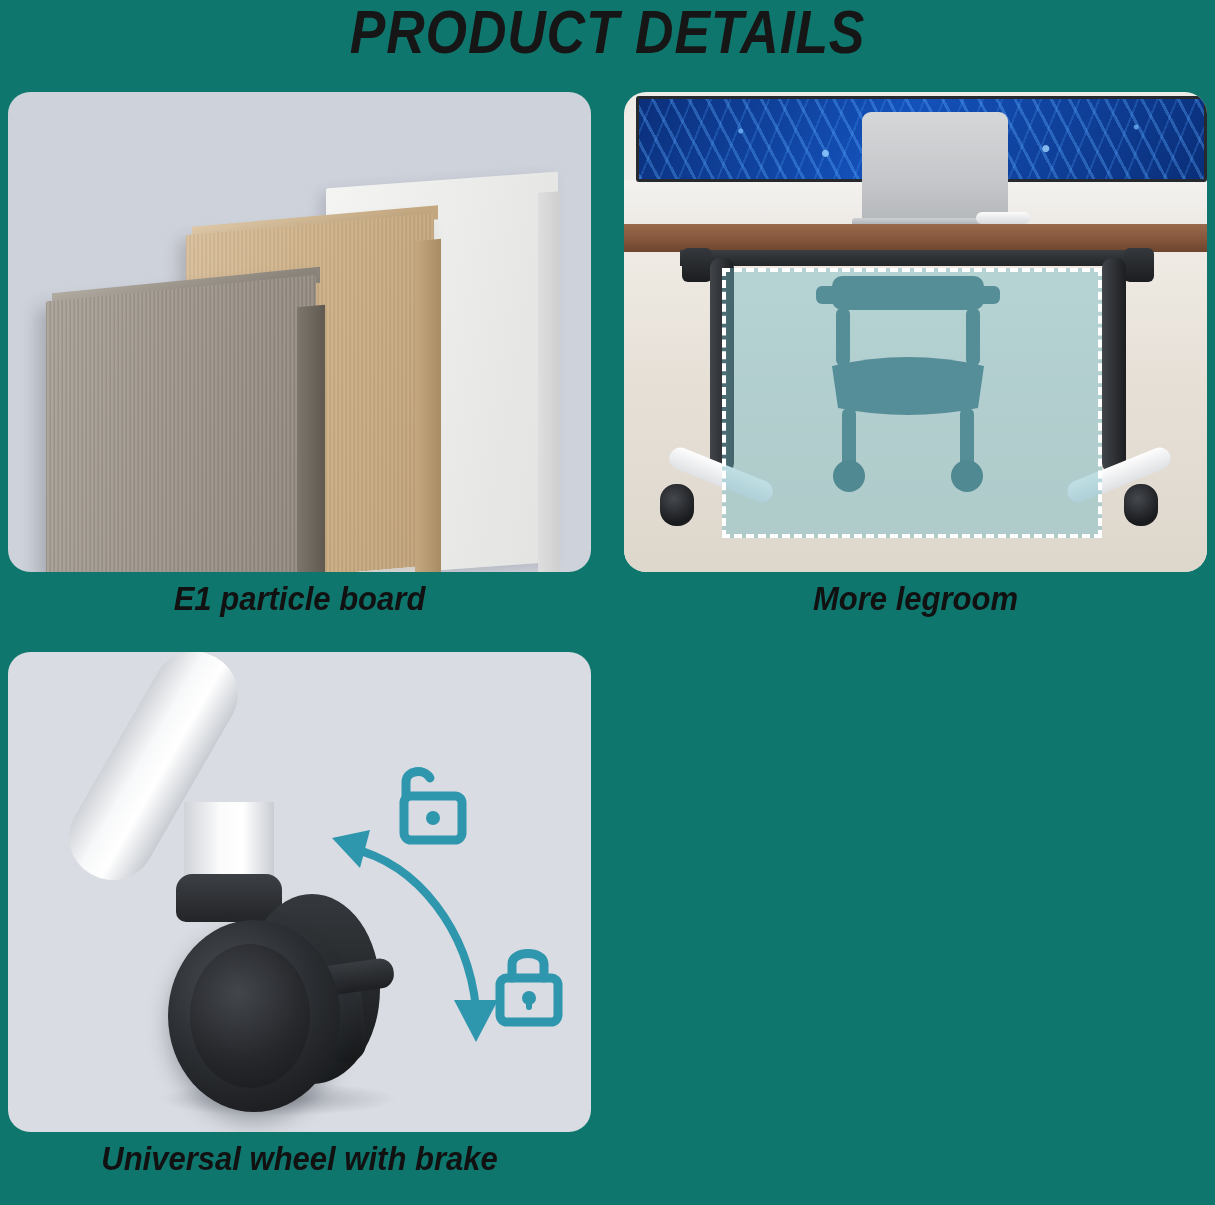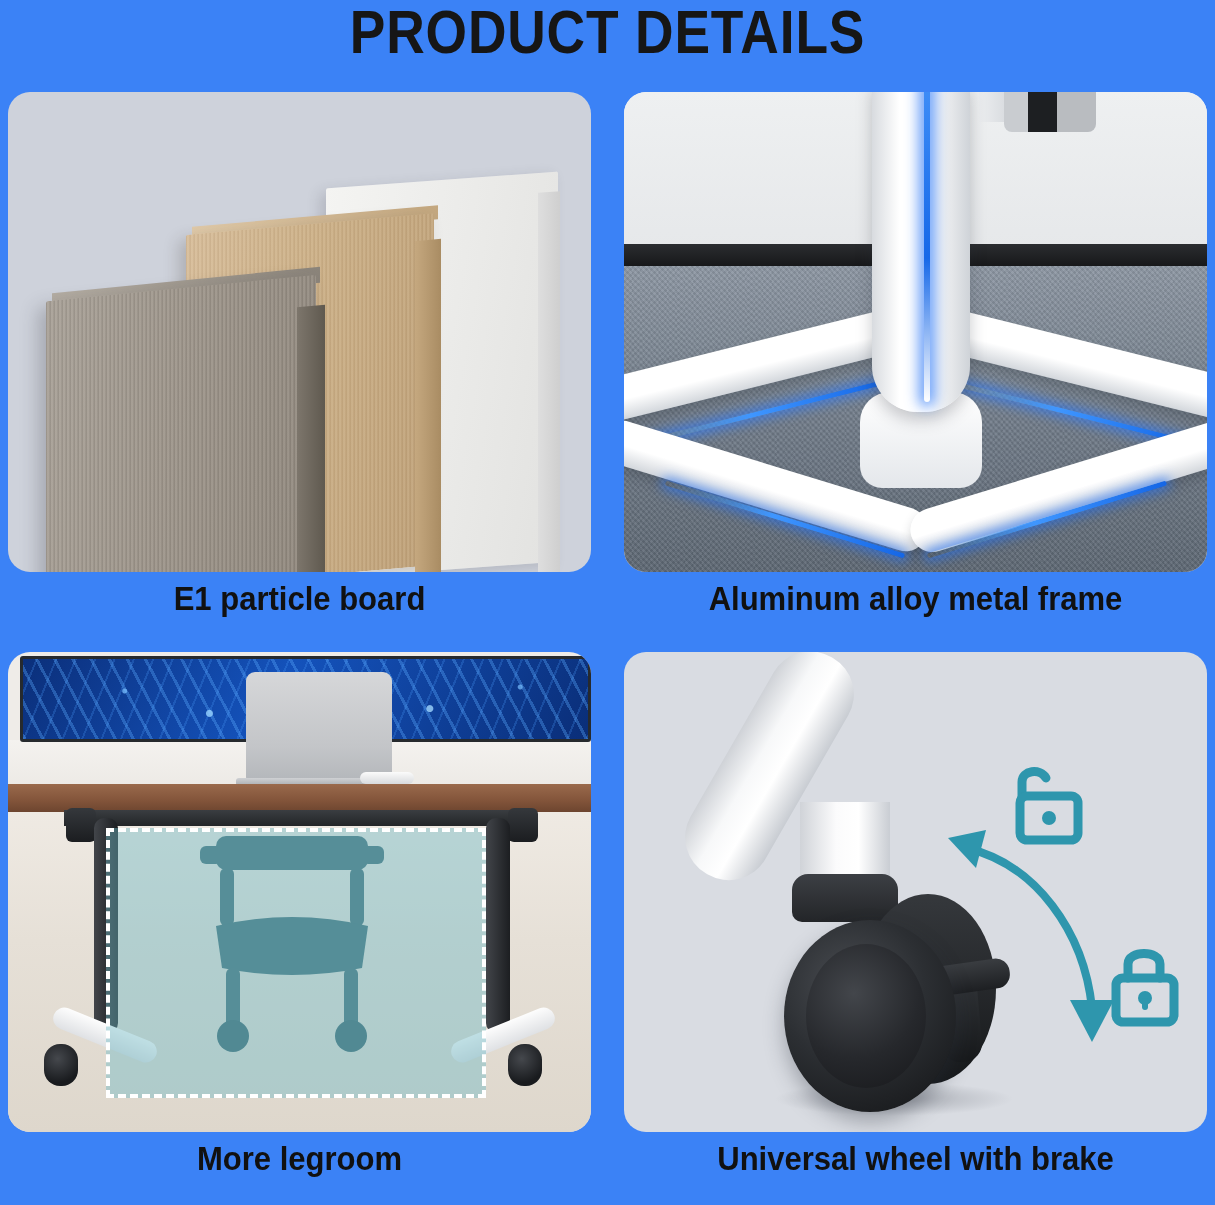--- a/index.html
+++ b/index.html
@@ -2,21 +2,21 @@
 <html><head>
 <meta charset="utf-8">
 <style>
   * { box-sizing: border-box; margin: 0; padding: 0; }
   html, body {
     width: 1215px; height: 1205px;
     background: #ffffff;
     font-family: "Liberation Sans", sans-serif;
     overflow: hidden;
   }
-  .page { position: relative; width: 1215px; height: 1205px; background: #3b82f6; }
+  .page { position: relative; width: 1215px; height: 1205px; background: #0f766e; font-style: italic; }
 
   
   .page-title {
     position: absolute; top: -4px; left: 0; width: 1215px;
     text-align: center;
     font-size: 62px; font-weight: bold;
     letter-spacing: 1px;
     color: #161616;
     transform: scaleX(0.86);
     font-family: "Liberation Sans", sans-serif;
@@ -344,44 +344,20 @@
         <div class="board-oak-top"></div>
         <div class="board board-oak"></div>
         <div class="board-oak-edge"></div>
         <div class="board-gray-top"></div>
         <div class="board board-gray"></div>
         <div class="board-gray-edge"></div>
       </div>
       <div class="caption">E1 particle board</div>
     </div>
 
-    <div class="cell">
-      <div class="photo p2">
-        <div class="p2-wall"></div>
-        <div class="p2-topbar2"></div>
-        <div class="p2-topbar"></div>
-        <div class="p2-skirt"></div>
-        <div class="p2-floor"></div>
-
-        <div class="p2-arm p2-arm-l"></div>
-        <div class="p2-arm p2-arm-r"></div>
-        <div class="p2-glow p2-glow-l"></div>
-        <div class="p2-glow p2-glow-r"></div>
-
-        <div class="p2-arm p2-arm-f-l"></div>
-        <div class="p2-arm p2-arm-f-r"></div>
-        <div class="p2-glow p2-glow-fl"></div>
-        <div class="p2-glow p2-glow-fr"></div>
-
-        <div class="p2-hub"></div>
-        <div class="p2-leg"></div>
-        <div class="p2-leg-glow"></div>
-      </div>
-      <div class="caption">Aluminum alloy metal frame</div>
-    </div>
 
     <div class="cell">
       <div class="photo p4">
         <div class="p4-wall"></div>
         <div class="p4-screen"></div>
         <div class="p4-chairback-top"></div>
         <div class="p4-laptop"></div>
         <div class="p4-laptop-base"></div>
         <div class="p4-mouse"></div>
         <div class="p4-floor"></div>

